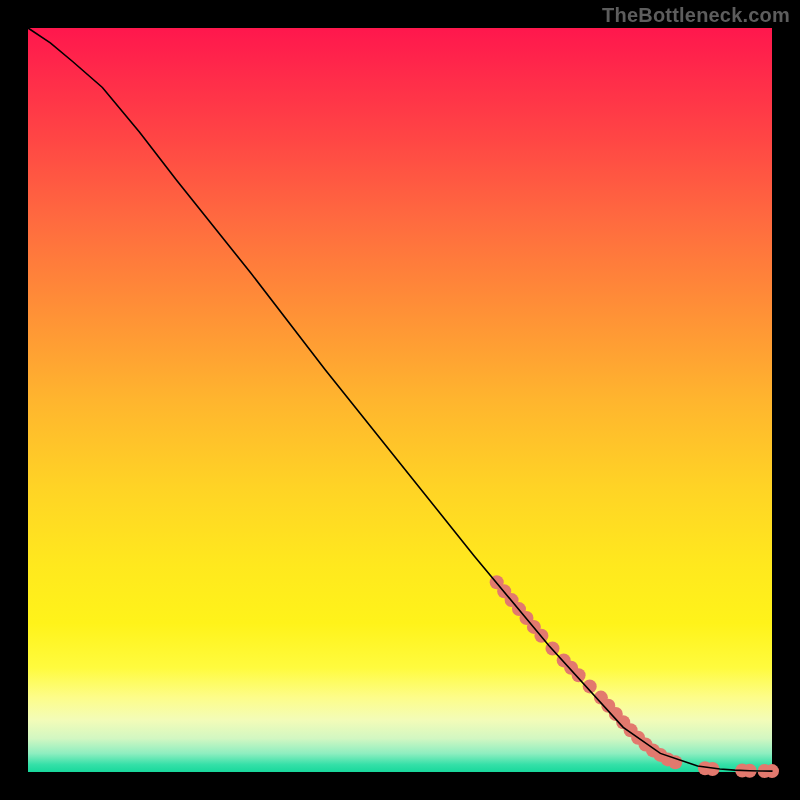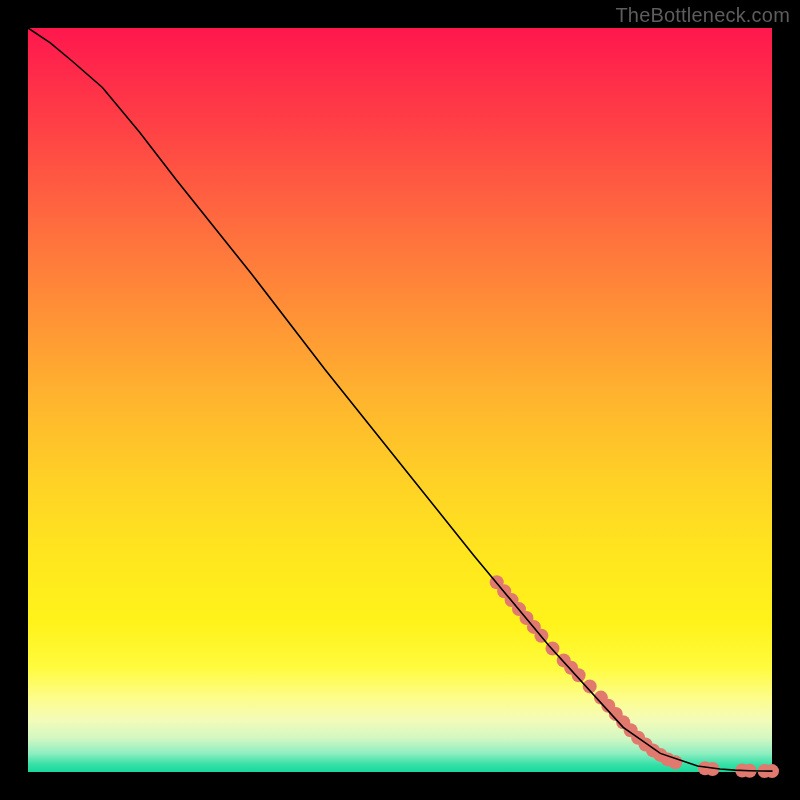--- a/index.html
+++ b/index.html
@@ -35,21 +35,21 @@
       #35e0a8 99%,
       #18d89c 100%
     );
   }
   .watermark {
     position: absolute;
     top: 4px;
     right: 10px;
     color: #5d5d5d;
     font-size: 20px;
-    font-weight: 400;
+    font-weight: 700;
     letter-spacing: 0.2px;
     user-select: none;
   }
   svg.curve {
     position: absolute;
     left: 0;
     top: 0;
     width: 744px;
     height: 744px;
     overflow: visible;

